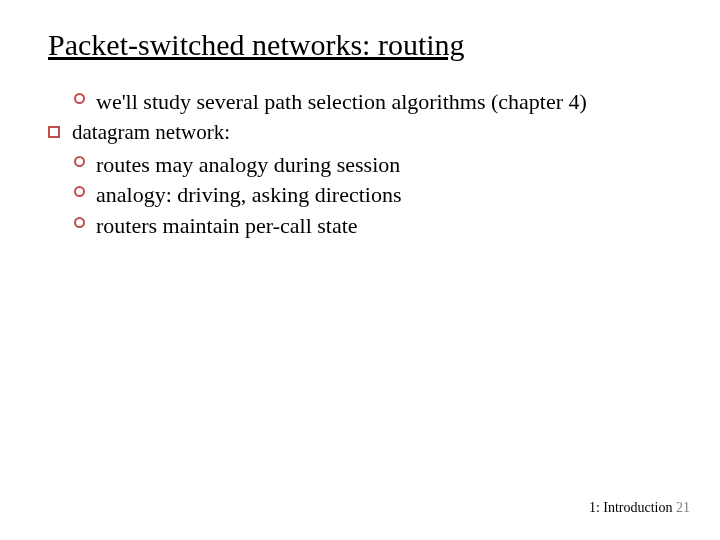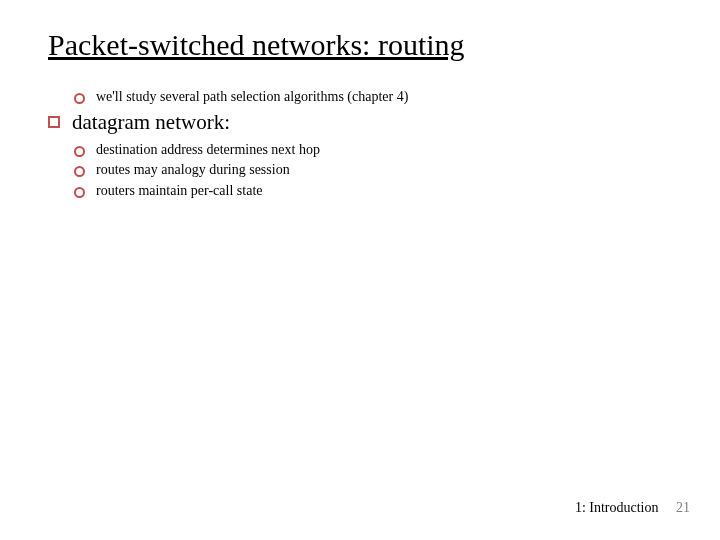--- a/index.html
+++ b/index.html
@@ -1,37 +1,37 @@
 <!DOCTYPE html>
 <html><head>
 <meta charset="utf-8">
 <style>
   html,body{margin:0;padding:0}
   body{width:720px;height:540px;font-family:"Comic Sans MS","Comic Sans",cursive;color:#000;background:#fff;position:relative}
   .slide{padding:28px 24px 0 48px}
   .title{font-size:30px;text-decoration:underline;margin:0 0 26px 0;font-weight:400}
   .b1{margin:0 0 6px 0;padding-left:24px;position:relative;font-size:21px;line-height:1.25}
   .b1::before{content:"";position:absolute;left:0;top:7px;width:12px;height:12px;border:2px solid #c0504d;box-sizing:border-box}
-  .b2{margin:3px 0 3px 26px;padding-left:22px;position:relative;font-size:14px;line-height:1.25}
+  .b2{margin:3px 0 3px 26px;padding-left:22px;position:relative;font-size:22px;line-height:1.25}
   .b2::before{content:"";position:absolute;left:0;top:5px;width:11px;height:11px;border:2px solid #c0504d;border-radius:50%;box-sizing:border-box}
   .goal{text-decoration:underline}
   .footer{position:absolute;right:30px;bottom:24px;font-size:14px}
-  .footer .pg{color:#7f7f7f;margin-left:14px}
+  .footer .pg{color:#7f7f7f;}
 </style>
 </head>
 <body>
 
 <div class="slide">
   <h1 class="title">Packet-switched networks: routing</h1>
 
   <div class="b2">we'll study several path selection algorithms (chapter 4)</div>
 
   <div class="b1">datagram network:</div>
-  <div class="b2">destination address determines next hop</div>
   <div class="b2">routes may analogy during session</div>
+  <div class="b2">analogy: driving, asking directions</div>
 
   <div class="b2">routers maintain per-call state</div>
 </div>
 
 <div class="footer">
   <span>1: Introduction</span>
   <span class="pg">21</span>
 </div>
 
 </body></html>

